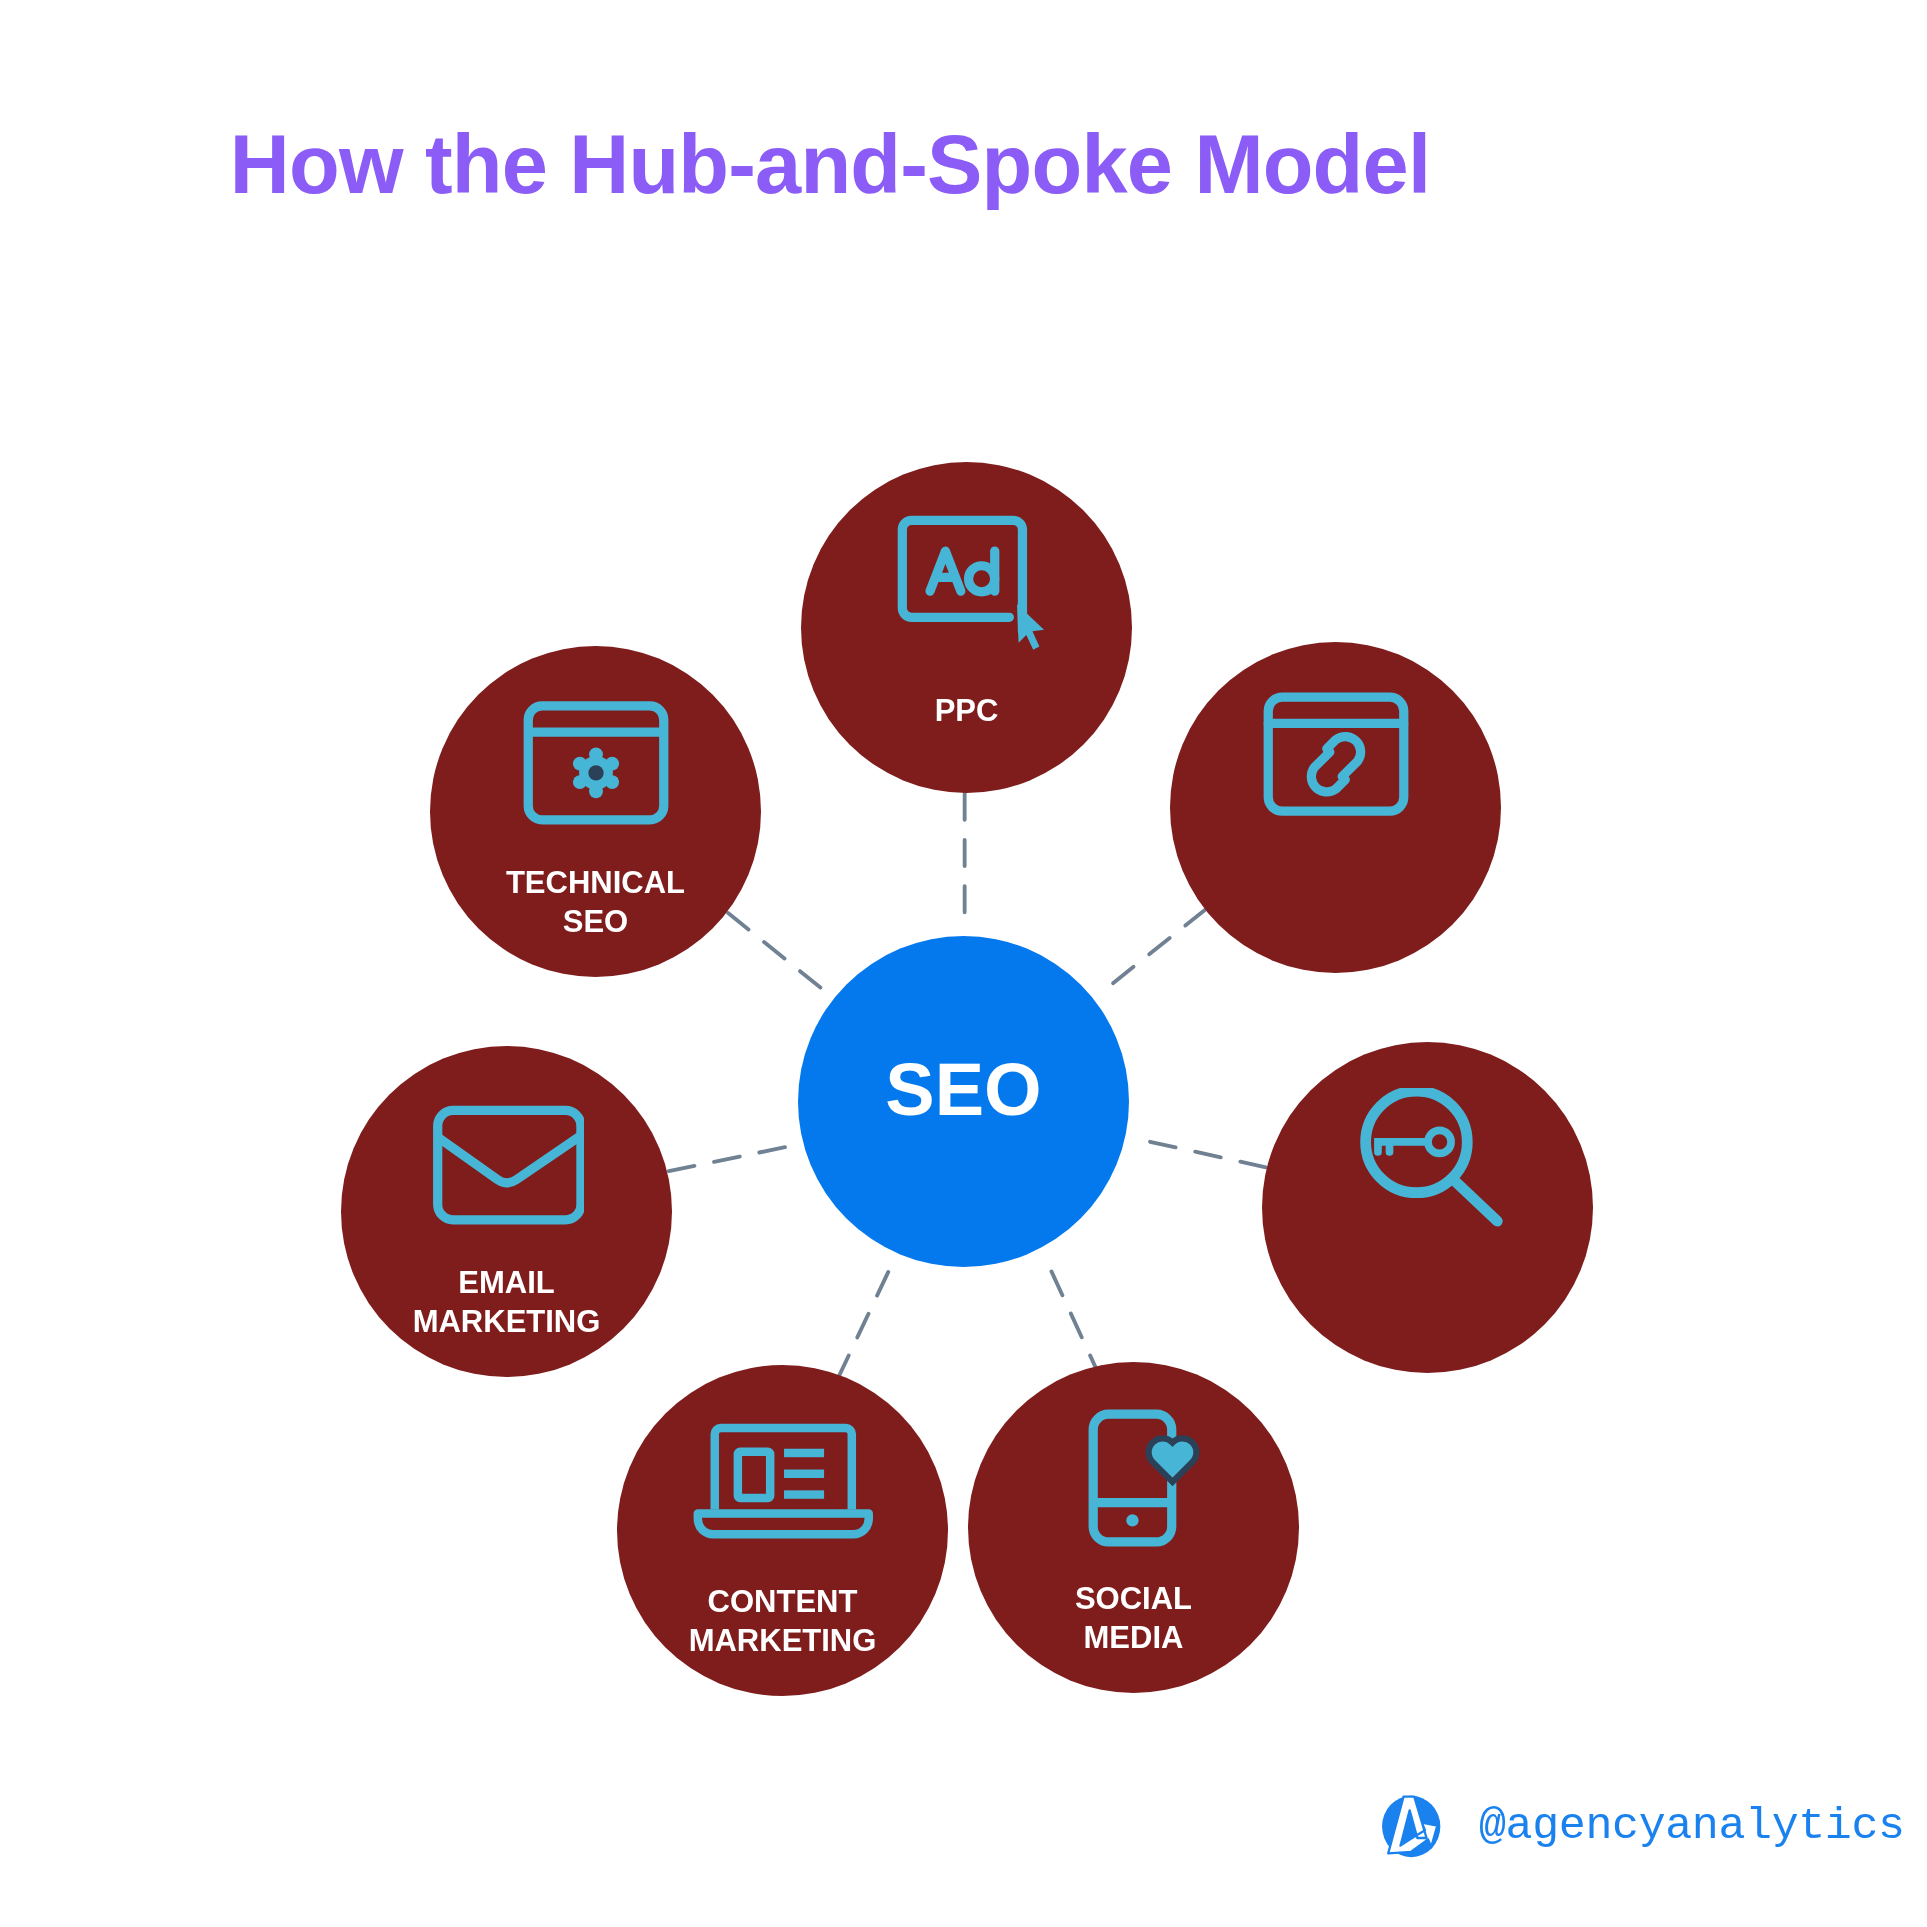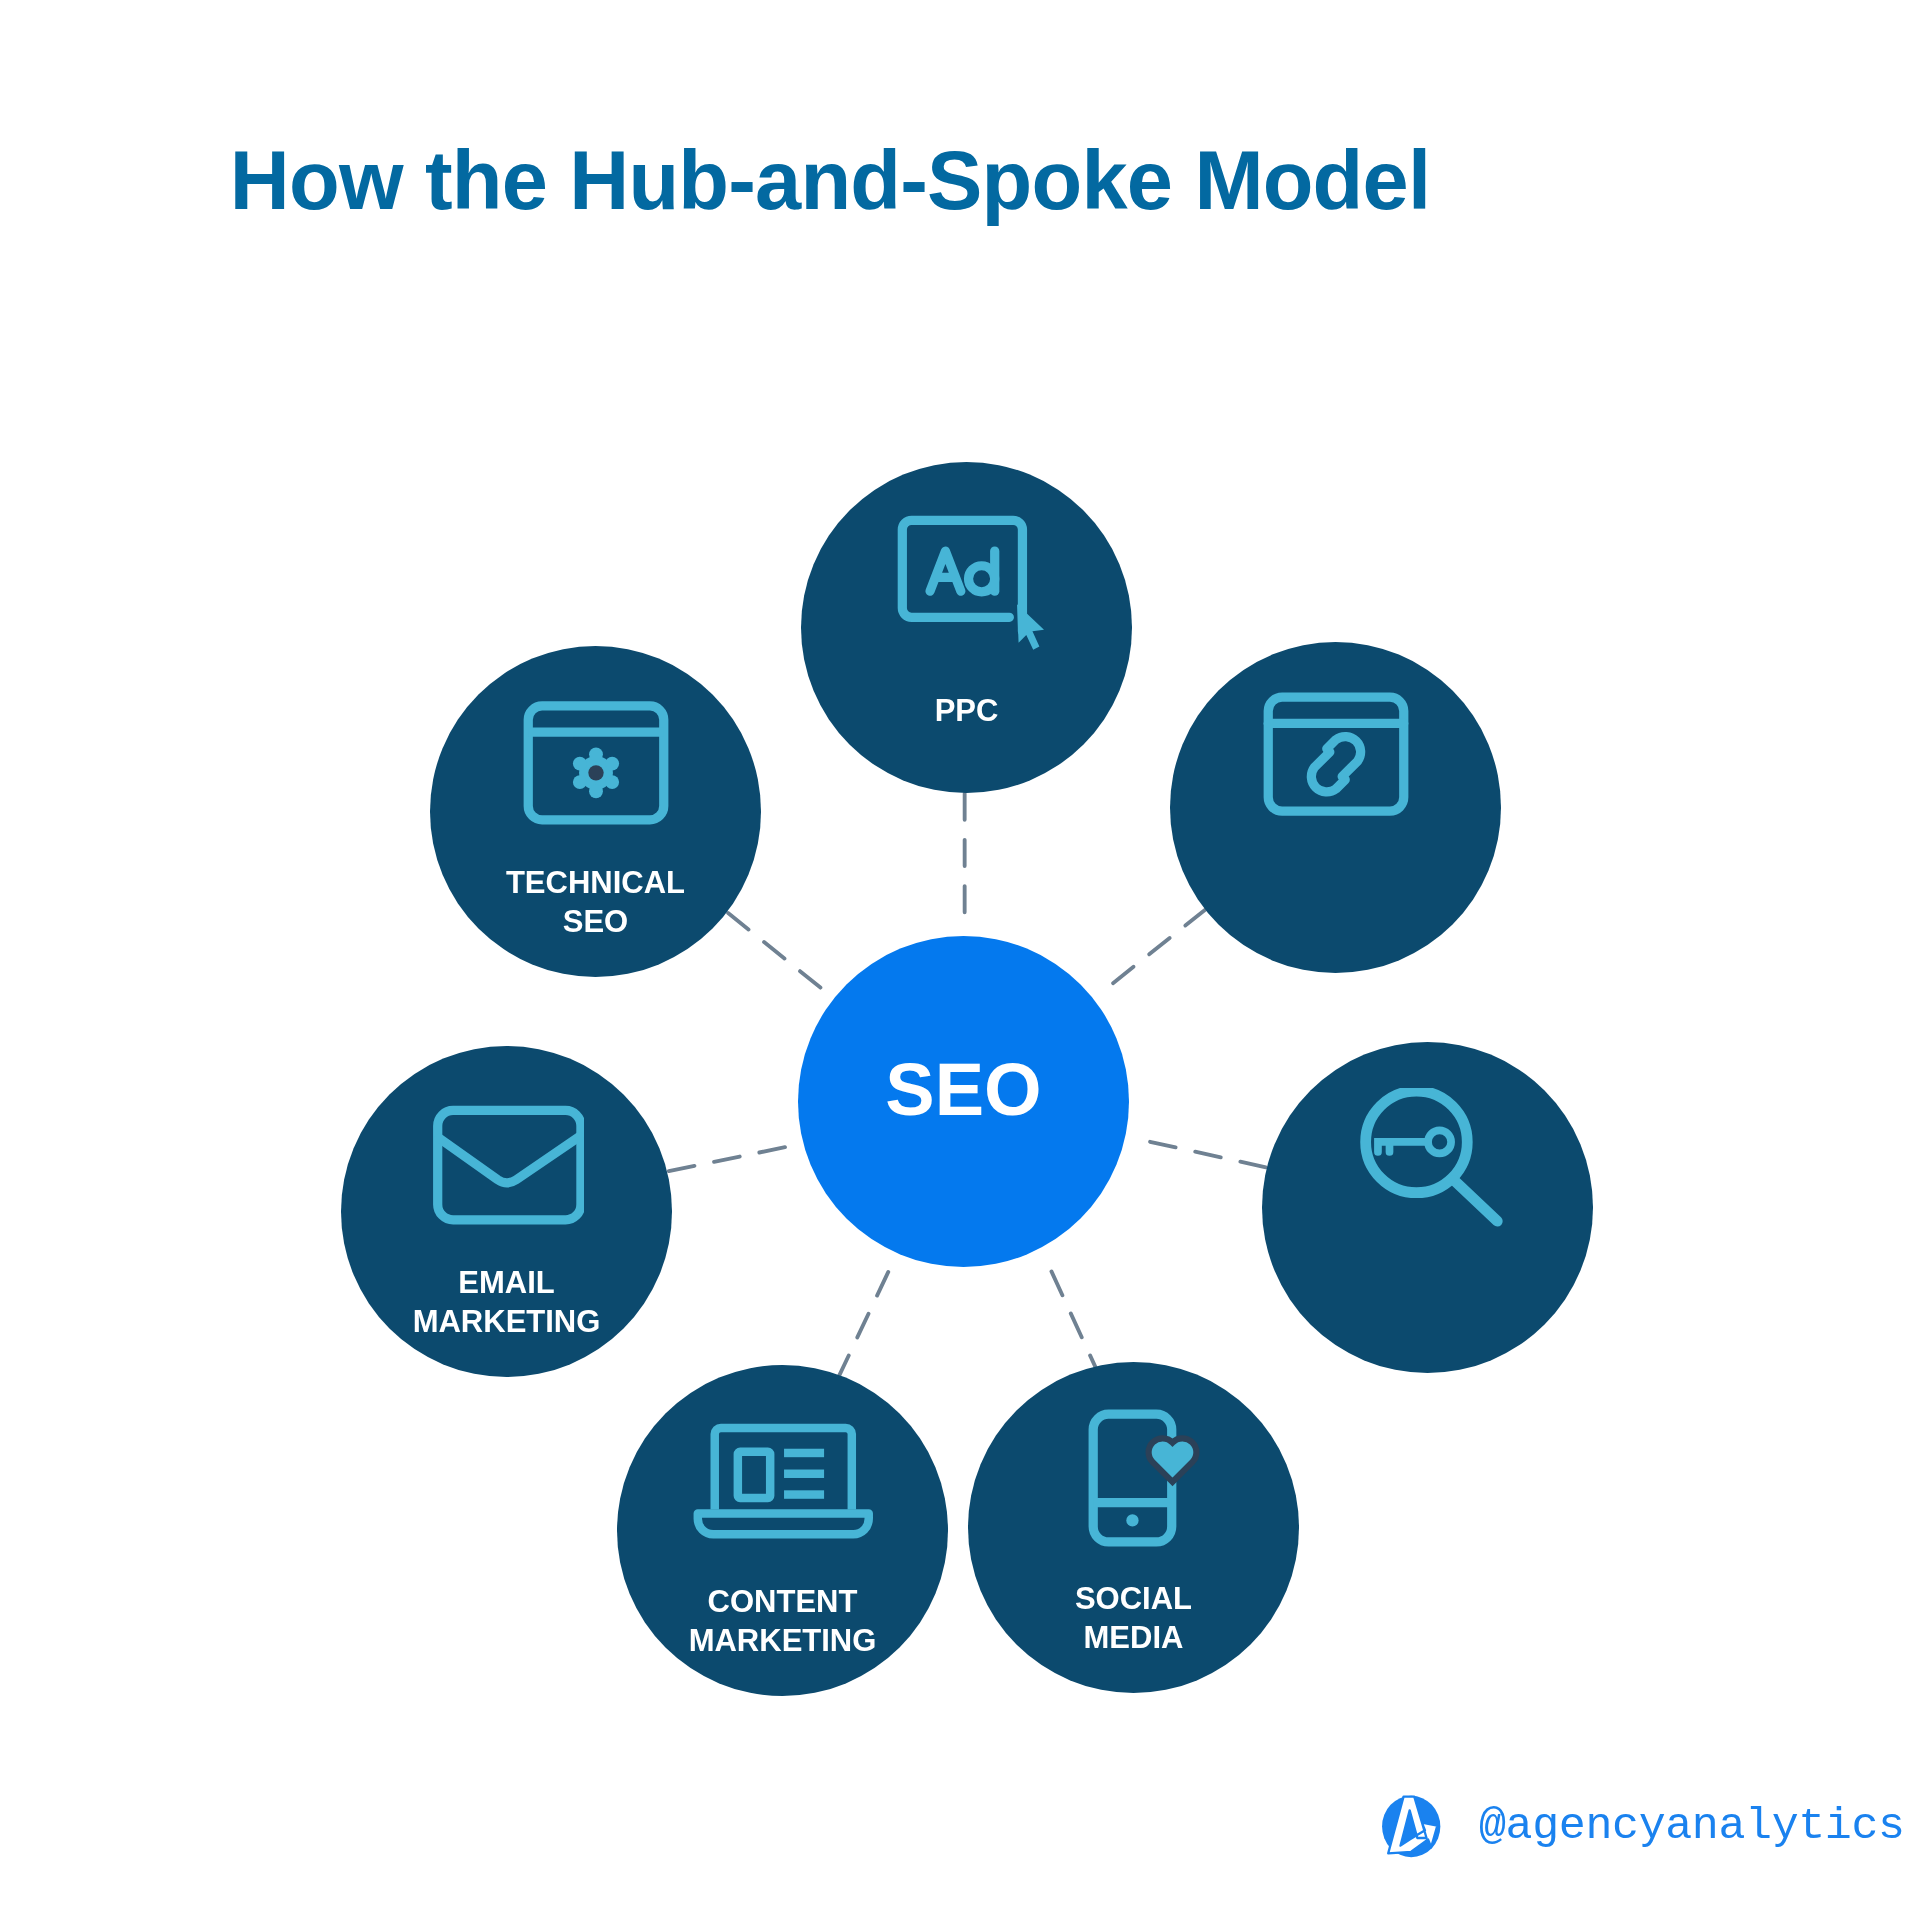--- a/index.html
+++ b/index.html
@@ -1,24 +1,24 @@
 <!DOCTYPE html>
 <html style="font-size:12.3px"><head>
 <meta charset="utf-8">
 <style>
   html, body { margin: 0; padding: 0; background: #ffffff; }
   body { width: 1927px; height: 1927px; position: relative; overflow: hidden;
          font-family: "Liberation Sans", "DejaVu Sans", sans-serif; }
-  .title { position: absolute; left: 0; top: 116px; width: 1660px; text-align: center;
-           color: #0369a1; font-weight: 700; font-size: 83px; line-height: 129px;
+  .title { position: absolute; left: 0; top: 100px; width: 1660px; text-align: center;
+           color: #8b5cf6; font-weight: 700; font-size: 83px; line-height: 129px;
            letter-spacing: -0.8px; }
   .title span { display: block; }
   svg.lines { position: absolute; left: 0; top: 0; }
   .node { position: absolute; width: 331px; height: 331px; border-radius: 50%;
-          background: #0c4a6e; }
+          background: #7f1d1d; }
   .node .icon { position: absolute; left: 89px; top: 46px; width: 154px; height: 154px; }
   .node .label { position: absolute; left: 0; width: 331px; top: 217px; text-align: center;
                  color: #ffffff; font-weight: 700; font-size: 31px; line-height: 39px; }
   .hub { position: absolute; width: 331px; height: 331px; border-radius: 50%;
          background: #0479ee; left: 798px; top: 936px; }
   .hub .label { position: absolute; left: 0; top: 0; width: 331px; height: 331px;
                 display: flex; align-items: center; justify-content: center;
                 color: #ffffff; font-weight: 700; font-size: 74px; margin-top: -12.3px; }
   .footer { position: absolute; left: 1379px; top: 1788px; height: 77px; display: flex;
             align-items: center; gap: 31px; font-family: Liberation Mono, monospace; }

